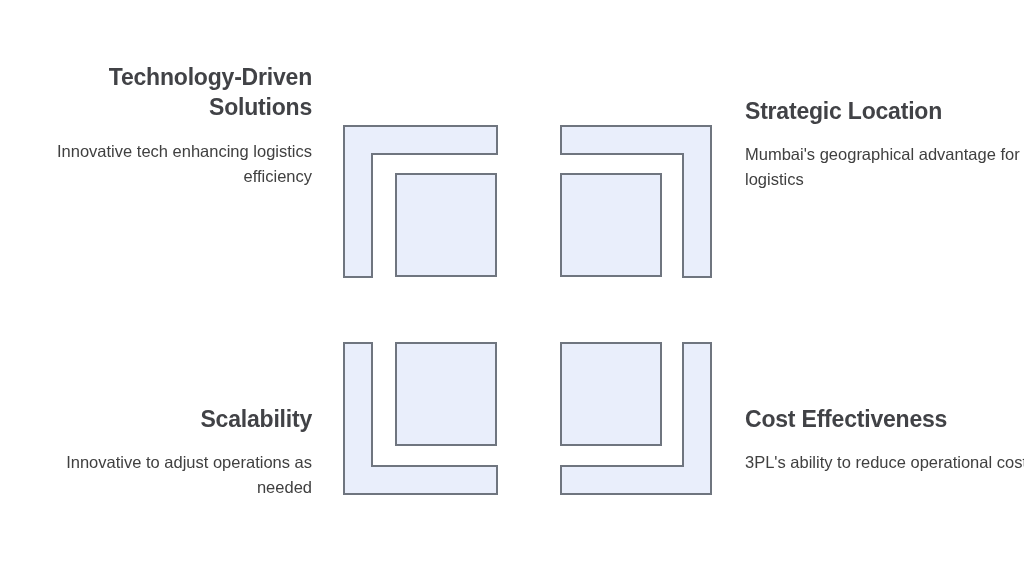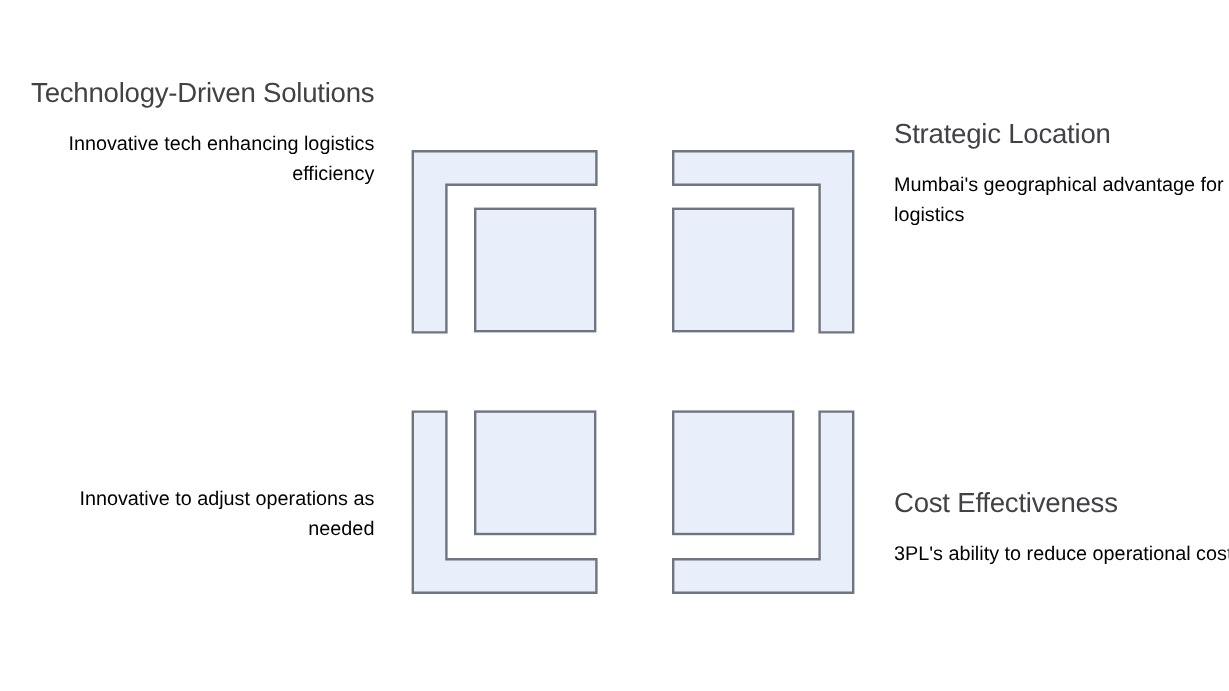--- a/index.html
+++ b/index.html
@@ -24,30 +24,30 @@
   
   .text-block {
     position: absolute;
     width: 300px;
   }
   .text-block.left  { left: 12px;  text-align: right; }
   .text-block.right { left: 745px; text-align: left;  }
 
   .tb-title {
     font-size: 23px;
-    font-weight: normal;
+    font-weight: bold;
     color: #414246;
     line-height: 1.32;
     letter-spacing: -0.2px;
     margin: 0 0 16px 0;
   }
   .tb-desc {
     font-size: 16.5px;
     font-weight: normal;
-    color: #000000;
+    color: #404040;
     line-height: 1.52;
     margin: 0;
   }
 
   
   #tb-tl { top: 62px;  }
   #tb-tr { top: 96px;  }
   #tb-bl { top: 404px; }
   #tb-br { top: 404px; }
 
@@ -100,20 +100,21 @@
     <h2 class="tb-title">Technology-Driven Solutions</h2>
     <p class="tb-desc">Innovative tech enhancing logistics efficiency</p>
   </div>
 
   <div class="text-block right" id="tb-tr">
     <h2 class="tb-title">Strategic Location</h2>
     <p class="tb-desc">Mumbai's geographical advantage for logistics</p>
   </div>
 
   <div class="text-block left" id="tb-bl">
+    <h2 class="tb-title">Scalability</h2>
     <p class="tb-desc">Innovative to adjust operations as needed</p>
   </div>
 
   <div class="text-block right" id="tb-br">
     <h2 class="tb-title">Cost Effectiveness</h2>
     <p class="tb-desc">3PL's ability to reduce operational costs</p>
   </div>
 
 </div>
 

